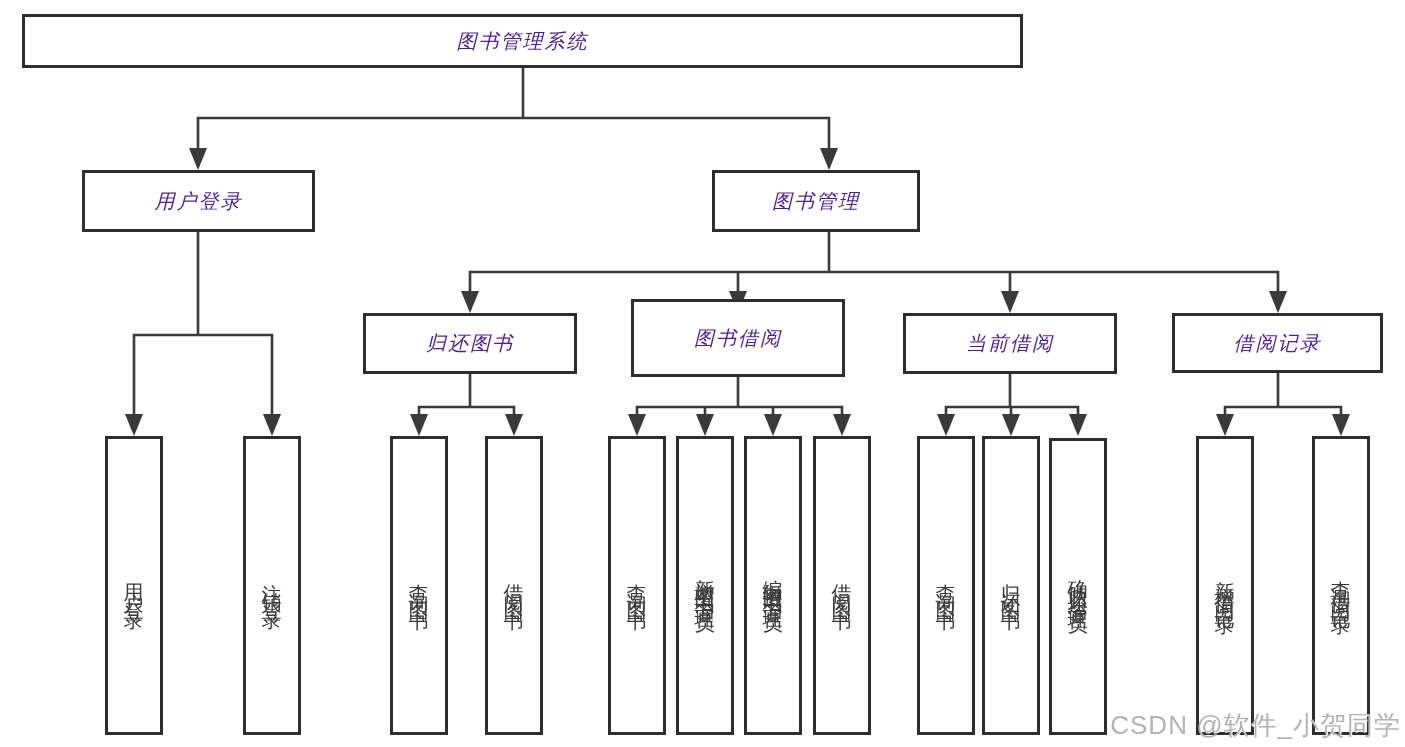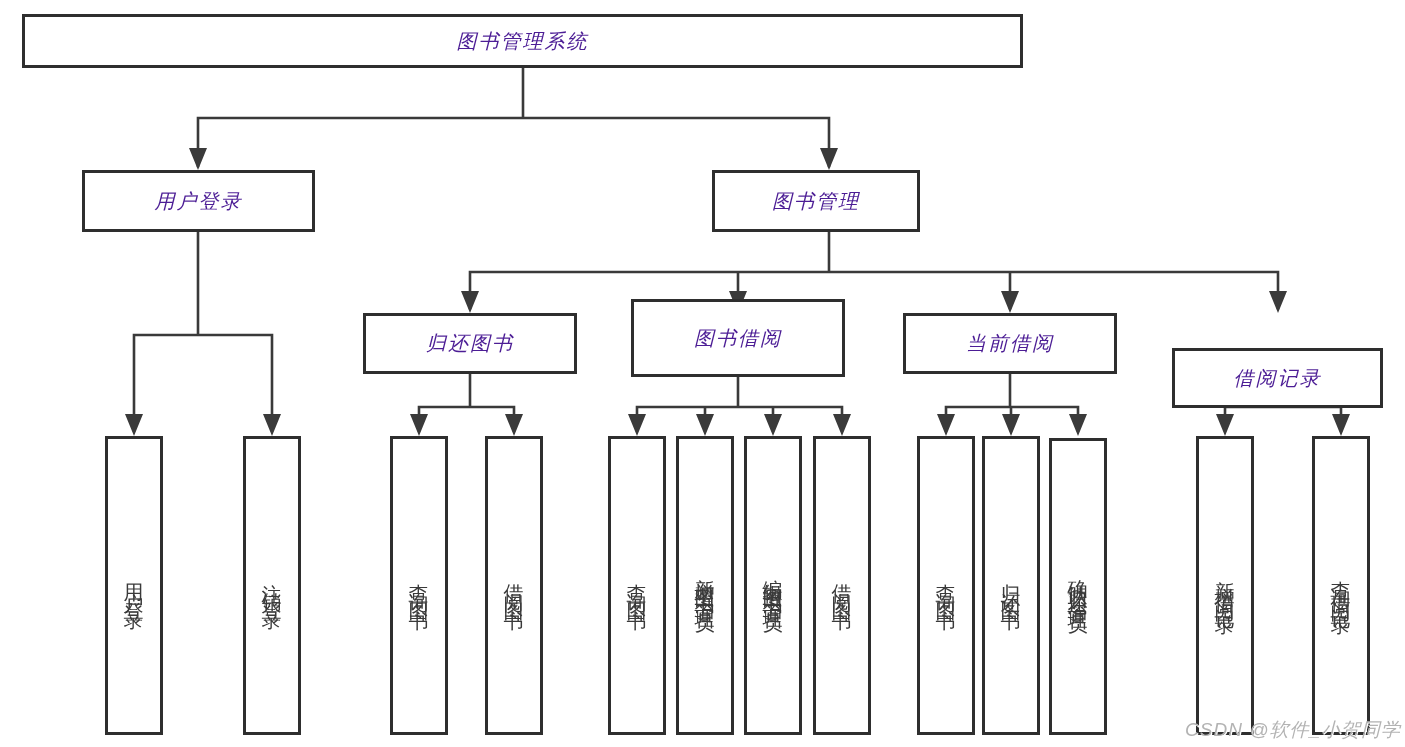--- a/index.html
+++ b/index.html
@@ -20,23 +20,22 @@
   }
   .vbox .vtext{
     writing-mode:vertical-rl;
     font-size:20px;
     letter-spacing:9px;
     line-height:1;
     white-space:nowrap;
   }
   .watermark{
     position:absolute;right:4px;bottom:4px;z-index:3;
-    color:#b3b3b3;font-size:19px;letter-spacing:1px;
+    color:#b3b3b3;font-size:26px;letter-spacing:1px;
     text-shadow:1px 1px 0 #ffffff;
-    font-style:italic;
   }
 </style>
 </head>
 <body>
 
 <div class="canvas">
 
   <svg class="connector-layer" width="1405" height="747" viewBox="0 0 1405 747" xmlns="http://www.w3.org/2000/svg">
     <path fill="none" stroke="#3a3a3a" stroke-width="2.6" stroke-linecap="square" d="M523 68 V118 M198 118 H829 M198 118 V166 M829 118 V166 M198 232 V335 M134 335 H272 M134 335 V430 M272 335 V430 M829 232 V272 M470 272 H1278 M470 272 V308 M738 272 V308 M1010 272 V308 M1278 272 V308 M470 374 V407 M419 407 H514 M419 407 V430 M514 407 V430 M738 374 V407 M637 407 H842 M637 407 V430 M705 407 V430 M773 407 V430 M842 407 V430 M1010 374 V407 M946 407 H1078 M946 407 V430 M1011 407 V430 M1078 407 V430 M1278 373 V407 M1225 407 H1341 M1225 407 V430 M1341 407 V430"></path>
 
@@ -74,21 +73,21 @@
 
   <div class="box" style="left:363px;top:313px;width:214px;height:61px;">
     <span>归还图书</span>
   </div>
   <div class="box" style="left:631px;top:299px;width:214px;height:78px;">
     <span>图书借阅</span>
   </div>
   <div class="box" style="left:903px;top:313px;width:214px;height:61px;">
     <span>当前借阅</span>
   </div>
-  <div class="box" style="left:1172px;top:313px;width:211px;height:60px;margin-top:35px;">
+  <div class="box" style="left:1172px;top:313px;width:211px;height:60px;">
     <span>借阅记录</span>
   </div>
 
   <div class="vbox" style="left:105px;top:436px;width:58px;height:299px;">
     <span class="vtext">用户登录</span>
   </div>
   <div class="vbox" style="left:243px;top:436px;width:58px;height:299px;">
     <span class="vtext">注销登录</span>
   </div>
 

